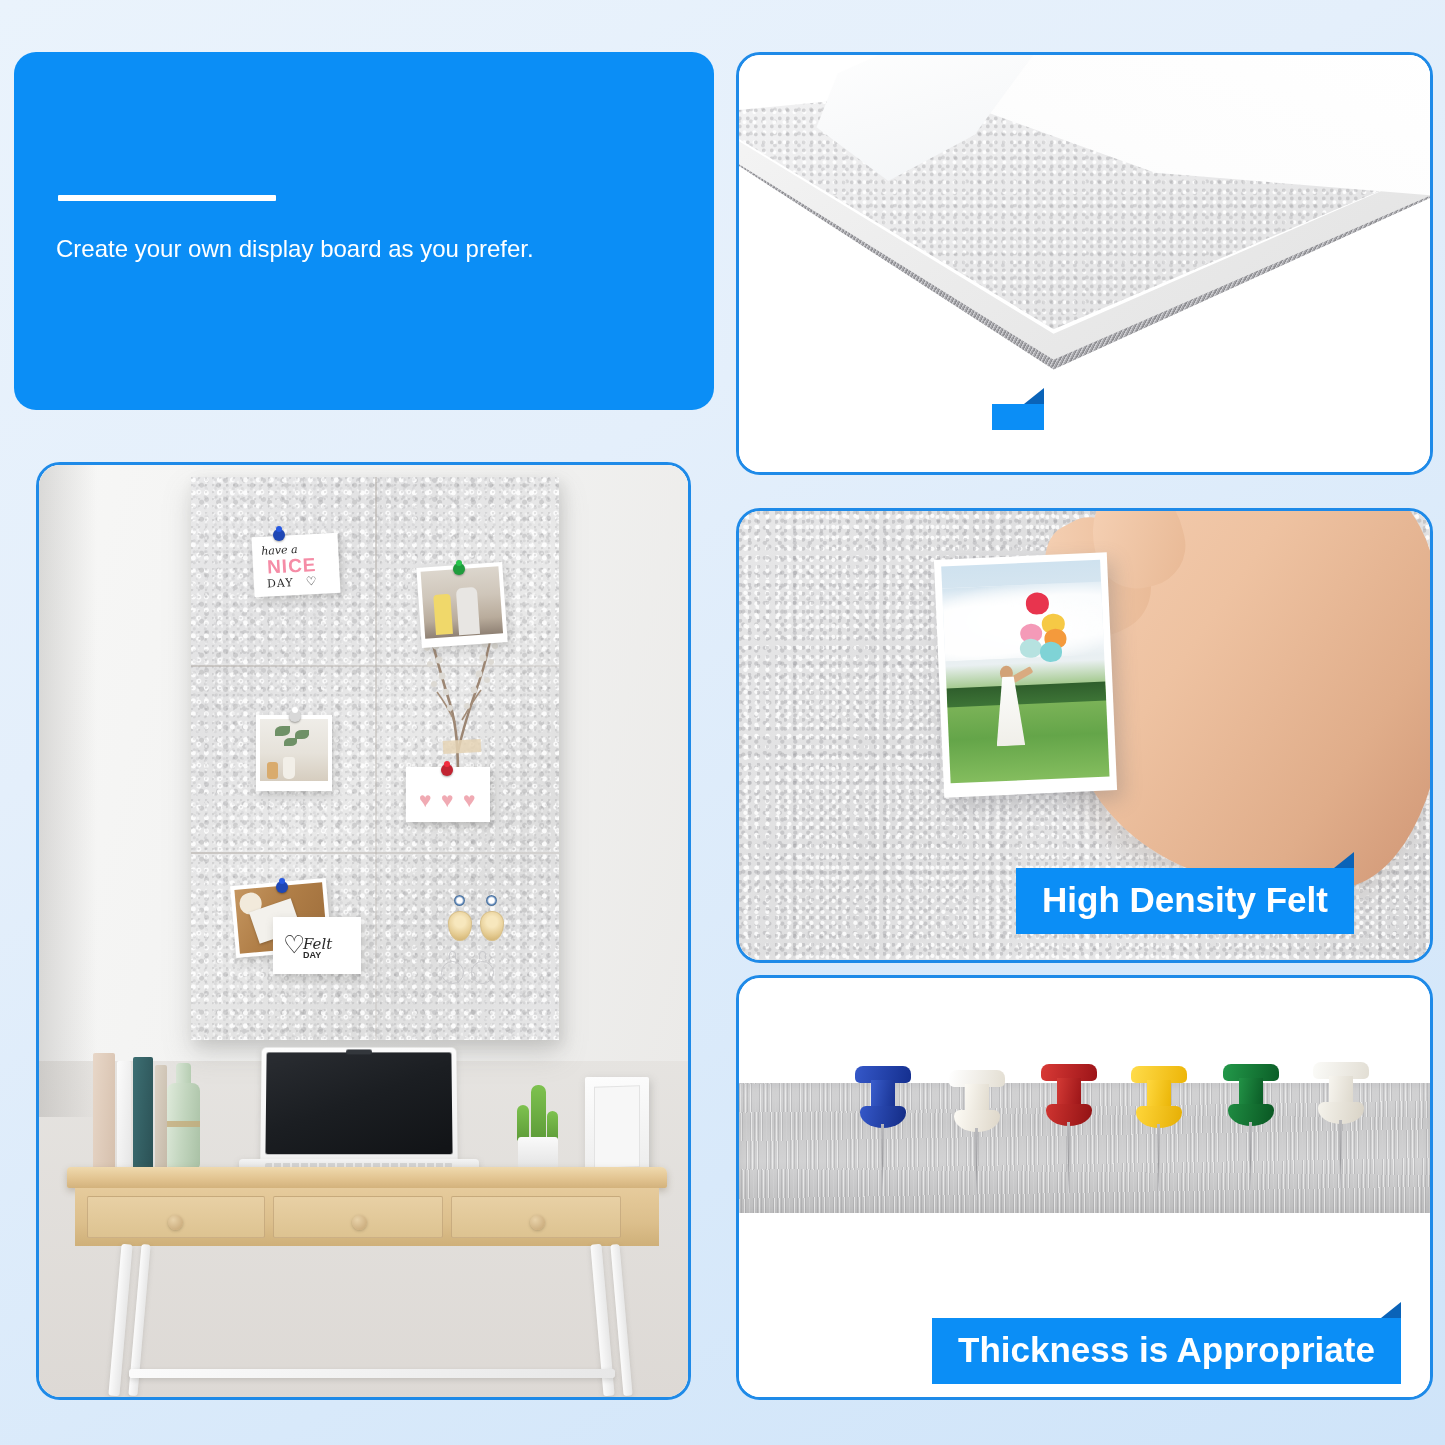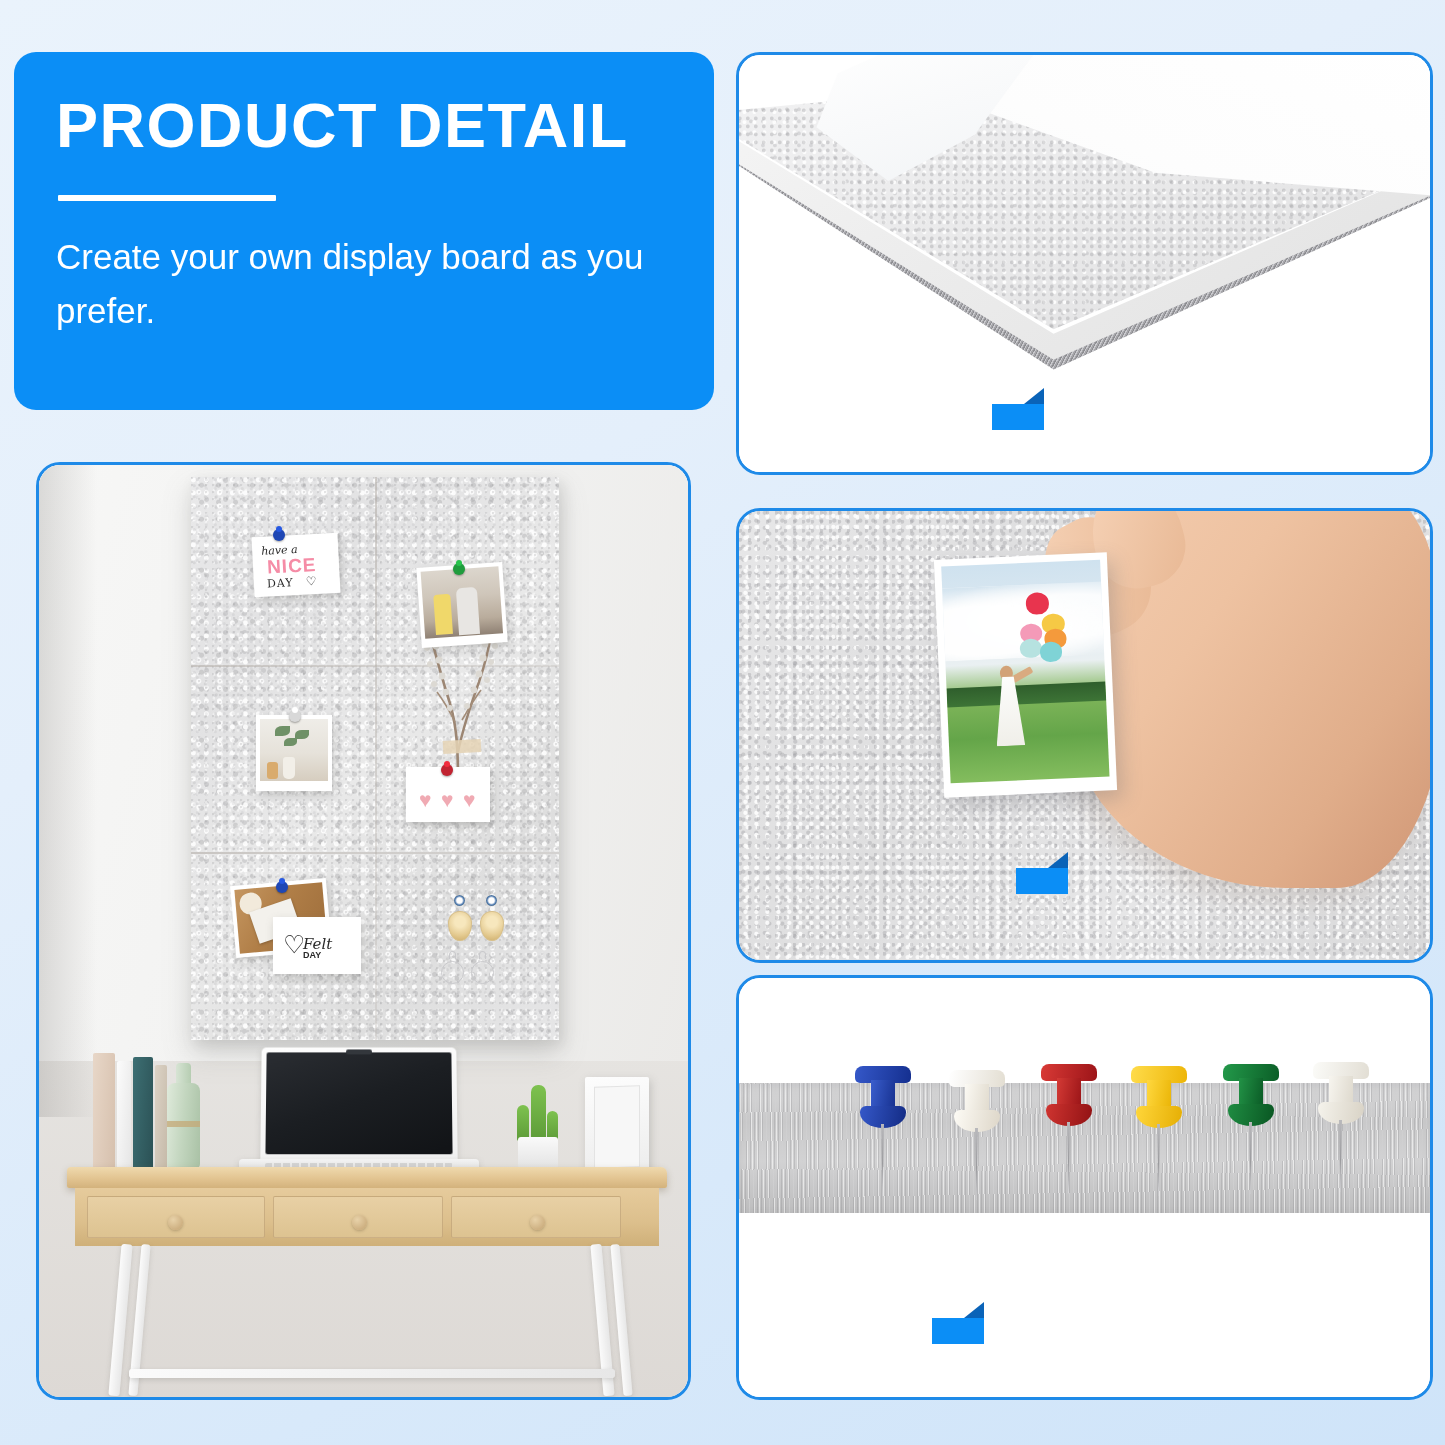--- a/index.html
+++ b/index.html
@@ -27,21 +27,21 @@
     position:absolute; left:42px; top:42px;
     font-size:63px; font-weight:bold; color:#ffffff;
     letter-spacing:1.5px; line-height:1;
   }
   .hero-rule{
     position:absolute; left:44px; top:143px; width:218px; height:6px;
     background:#ffffff; border-radius:1px;
   }
   .hero-sub{
     position:absolute; left:42px; top:178px; width:640px;
-    font-size:35px; color:#ffffff; line-height:1.55; font-weight:400;
+    font-size:24px; color:#ffffff; line-height:1.55; font-weight:400;
   }
 
   
   #panel-lifestyle { left:36px;  top:462px;  width:655px; height:938px; }
   #panel-adhesive  { left:736px; top:52px;   width:697px; height:423px; }
   #panel-felt      { left:736px; top:508px;  width:697px; height:455px; }
   #panel-pins      { left:736px; top:975px;  width:697px; height:425px; }
 
   
   .banner{
@@ -312,21 +312,20 @@
   .tack-flare{ position:absolute; left:5px; top:40px; width:46px; height:22px;
     border-radius:6px 6px 50% 50% / 6px 6px 70% 70%;}
   .tack-needle{ position:absolute; left:26px; top:58px; width:3px; height:72px;
     background:linear-gradient(180deg,#b9b9bc 0%,#9b9b9e 55%,#cfcfd2 100%);
     clip-path:polygon(0% 0%, 100% 0%, 58% 100%, 42% 100%);}
 </style>
 </head>
 <body>
 
 <div class="hero">
-  <div class="hero-title">PRODUCT DETAIL</div>
   <div class="hero-rule"></div>
   <div class="hero-sub">Create your own display board as you prefer.</div>
 </div>
 
 <div class="panel" id="panel-lifestyle">
   <div class="room">
     <div class="room-wall"></div>
     <div class="room-shadowL"></div>
 
     <div class="board">
@@ -509,20 +508,21 @@
       <div class="bal" style="left:47%; top:35%; width:14%; height:9%;  background:#b6e2e0;"></div>
       <div class="bal" style="left:60%; top:37%; width:14%; height:9%;  background:#7fd3d6;"></div>
       <div class="held-arm"></div>
       <div class="held-head"></div>
       <div class="held-dress"></div>
     </div>
   </div>
 </div>
 <div class="banner" id="banner-felt">
   <span class="tail"></span>
+  <span>High Density Felt</span>
 </div>
 
 <div class="panel" id="panel-pins">
   <div class="pin-bg">
     <div class="pin-strip"></div>
 
     <div class="tack" style="left:116px; top:88px;">
       <div class="tack-head" style="background:linear-gradient(100deg,#3558c9,#142f8f);"></div>
       <div class="tack-neck" style="background:linear-gradient(100deg,#3a5ecd,#16308f);"></div>
       <div class="tack-flare" style="background:linear-gradient(100deg,#3558c9,#132b84);"></div>
@@ -560,13 +560,14 @@
     <div class="tack" style="left:574px; top:84px;">
       <div class="tack-head" style="background:linear-gradient(100deg,#fbfbf8,#e2ded4);"></div>
       <div class="tack-neck" style="background:linear-gradient(100deg,#f7f5ef,#ddd8cc);"></div>
       <div class="tack-flare" style="background:linear-gradient(100deg,#f5f3ec,#d8d2c5);"></div>
       <div class="tack-needle"></div>
     </div>
   </div>
 </div>
 <div class="banner" id="banner-pins">
   <span class="tail"></span>
+  <span>Thickness is Appropriate</span>
 </div>
 
 </body></html>

